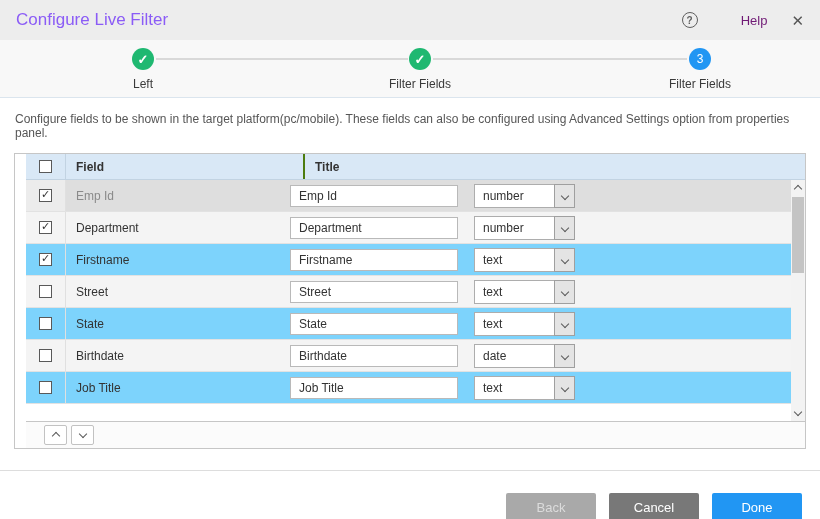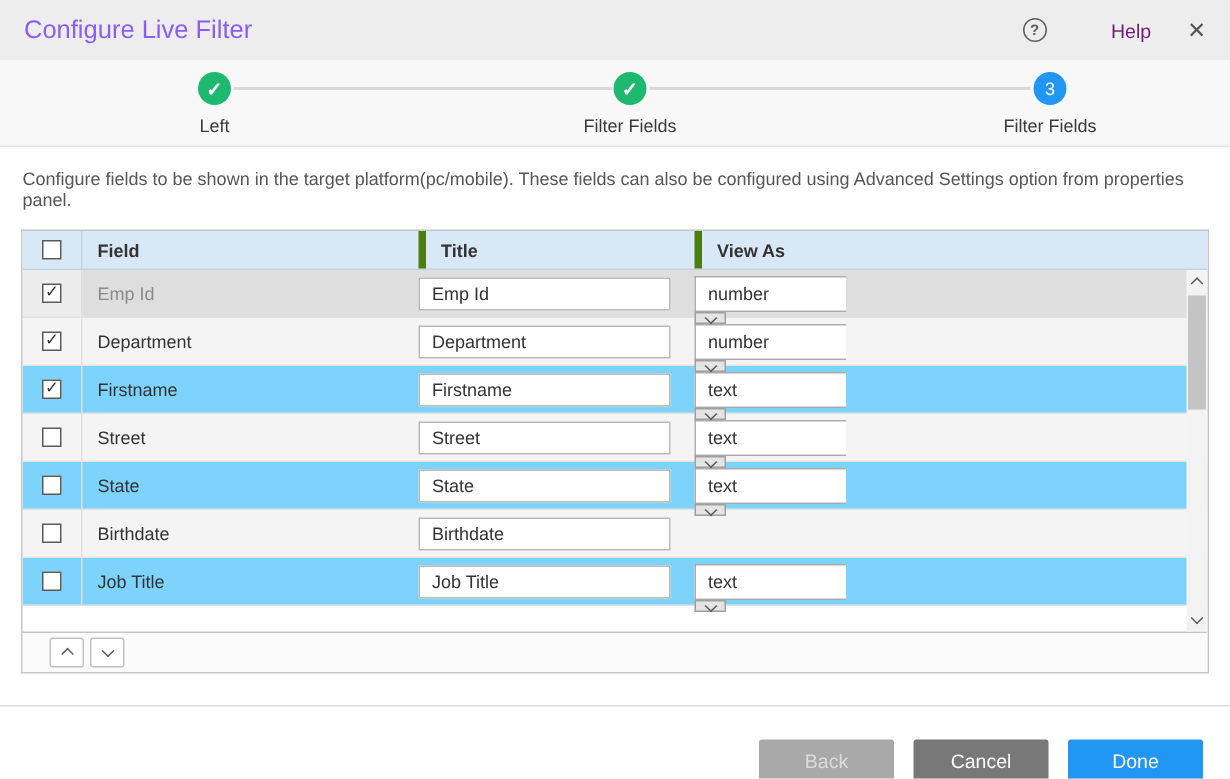--- a/index.html
+++ b/index.html
@@ -28,45 +28,45 @@
                  color:#fff; font-size:12px; }
   .step-circle.done { background:#1fb871; }
   .step-circle.current { background:#2196f3; }
   .step-circle .tick { font-size:13px; font-weight:bold; }
   .step-label { margin-top:7px; font-size:12px; color:#3a3a3a; white-space:nowrap; }
 
   
   .desc { margin:14px 16px 0 15px; font-size:12px; color:#565656; }
 
   
-  .ftable { position:relative; margin:13px 14px 0; border:1px solid #c6c6c6; height:296px; overflow:hidden; }
+  .ftable { position:relative; margin:13px 14px 0; border:1px solid #c6c6c6; height:296px; overflow:hidden;padding-left:11px; }
   .thead { display:grid; grid-template-columns:40px 224px 184px 1fr; height:26px;
            background:#d9e8f6; align-items:center; border-bottom:1px solid #c2d3e2; }
   .thead .hcell { font-size:12px; font-weight:bold; color:#333; padding-left:10px;
                   height:100%; display:flex; align-items:center; }
   .thead .hcell.cbx { justify-content:center; padding-left:0; border-right:1px solid #c2d3e2; }
-  .thead .hcell.b-l { border-left:5px solid #4d7c0f; }
+  .thead .hcell.b-l { border-left:2px solid #4d7c0f;margin-left:13px; }
 
   .tbody { height:241px; overflow:hidden; position:relative; }
   .section-row { height:26px; display:flex; align-items:center; padding-left:44px;
                  font-size:13px; color:#8a8a8a; background:#fff; border-bottom:1px solid #e4e4e4; }
   .trow { display:grid; grid-template-columns:40px 224px 184px 1fr; height:32px;
           align-items:center; background:#7dd3fc; border-bottom:1px solid #e2e2e2; }
   .tbody > .trow:nth-child(even) { background:#f4f4f4; }
   .trow.selected { background:#dedede; }
   .trow.selected .cell-cb { background:#ececec; }
   .trow.selected .field-label { color:#8a8a8a; }
   .cell-cb { height:100%; display:flex; align-items:center; justify-content:center;
              border-right:1px solid #e0e0e0; }
   .cb { width:13px; height:13px; border:1px solid #595959; background:#fff; position:relative; cursor:pointer; }
   .cb.on::after { content:"\2713"; position:absolute; left:1px; top:-2px; font-size:11px; color:#333; }
   .field-label { font-size:12px; color:#333; padding-left:10px; }
   .title-input { width:168px; height:22px; border:1px solid #b9b9b9; font-family:"Liberation Sans",sans-serif;
                  font-size:12px; color:#333; padding:0 8px; background:#fff; }
-  .sel { display:flex; height:24px; width:101px; cursor:pointer;flex-direction:column; }
+  .sel { display:flex; height:24px; width:101px; cursor:pointer; }
   .sel-text { flex:1; border:1px solid #adadad; border-right:none; background:#fff;
               font-size:12px; color:#333; line-height:22px; padding-left:8px; }
   .sel-btn { width:21px; background:#e4e4e4; border:1px solid #9f9f9f;
              display:flex; align-items:center; justify-content:center; }
 
   .chev { display:inline-block; width:6px; height:6px; border-right:1.5px solid #5a5a5a;
           border-bottom:1.5px solid #5a5a5a; }
   .chev.up { transform:rotate(-135deg); }
   .chev.down { transform:rotate(45deg); }
 
@@ -133,21 +133,20 @@
 <p class="desc">Configure fields to be shown in the target platform(pc/mobile). These fields can also be configured using Advanced Settings option from properties panel.</p>
 
 <div class="ftable">
 
   <div class="thead">
     <div class="hcell cbx">
       <span class="cb" id="header-cb"></span>
     </div>
     <div class="hcell">Field</div>
     <div class="hcell b-l">Title</div>
-    <div class="hcell b-l">View As</div>
   </div>
 
   <div class="tbody" id="tbody">
 
   <div class="trow selected">
     <div class="cell-cb">
       <span class="cb on"></span>
     </div>
     <div class="field-label">Emp Id</div>
     <div>
@@ -235,20 +234,28 @@
     </div>
   </div>
 
   <div class="trow">
     <div class="cell-cb">
       <span class="cb"></span>
     </div>
     <div class="field-label">Birthdate</div>
     <div>
       <input class="title-input" type="text" value="Birthdate" style="">
+    </div>
+    <div>
+      <div class="sel">
+        <span class="sel-text">date</span>
+        <span class="sel-btn">
+          <span class="chev down"></span>
+        </span>
+      </div>
     </div>
   </div>
 
   <div class="trow">
     <div class="cell-cb">
       <span class="cb"></span>
     </div>
     <div class="field-label">Job Title</div>
     <div>
       <input class="title-input" type="text" value="Job Title" style="">

